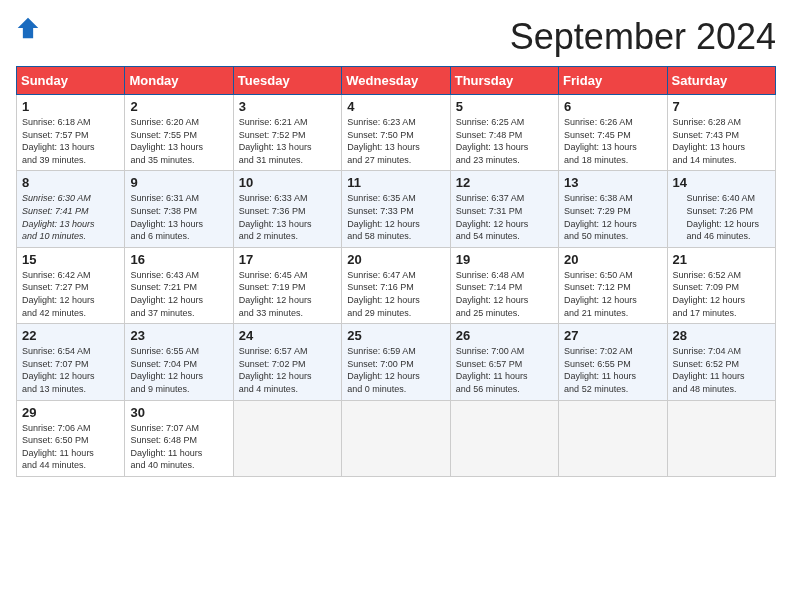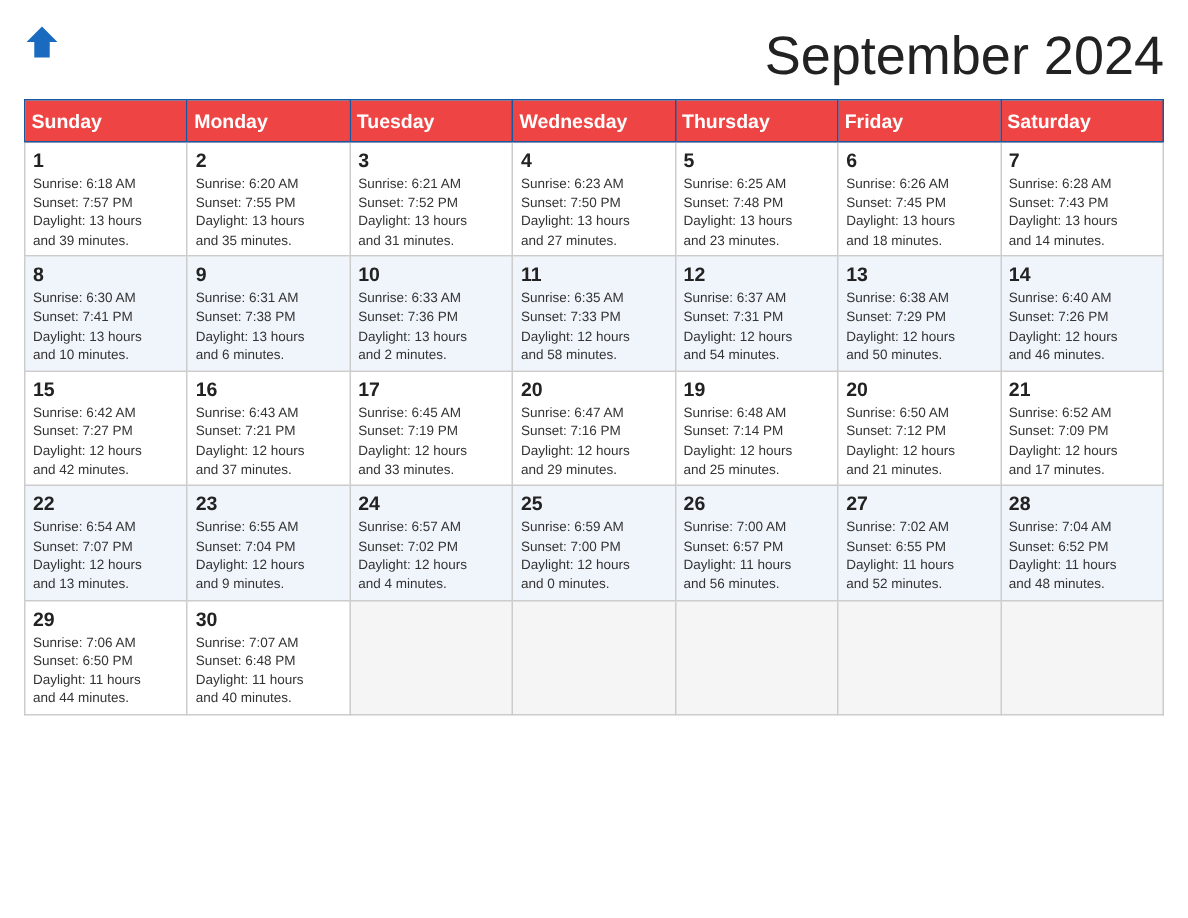--- a/index.html
+++ b/index.html
@@ -161,21 +161,21 @@
           <span class="day-num">7</span>
           <div class="cell-text" style="white-space: pre-line;">Sunrise: 6:28 AM
 Sunset: 7:43 PM
 Daylight: 13 hours
 and 14 minutes.</div>
         </td>
       </tr>
       <tr>
         <td>
           <span class="day-num">8</span>
-          <div class="cell-text" style="white-space: pre-line;">Sunrise: 6:30 AM
+          <div class="cell-text" style="white-space: pre-line; font-style: italic;">Sunrise: 6:30 AM
 Sunset: 7:41 PM
 Daylight: 13 hours
 and 10 minutes.</div>
         </td>
         <td>
           <span class="day-num">9</span>
           <div class="cell-text" style="white-space: pre-line;">Sunrise: 6:31 AM
 Sunset: 7:38 PM
 Daylight: 13 hours
 and 6 minutes.</div>
@@ -203,21 +203,21 @@
         </td>
         <td>
           <span class="day-num">13</span>
           <div class="cell-text" style="white-space: pre-line;">Sunrise: 6:38 AM
 Sunset: 7:29 PM
 Daylight: 12 hours
 and 50 minutes.</div>
         </td>
         <td>
           <span class="day-num">14</span>
-          <div class="cell-text" style="white-space: pre-line;">Sunrise: 6:40 AM
+          <div class="cell-text" style="white-space: pre-line; margin-left: 14px;">Sunrise: 6:40 AM
 Sunset: 7:26 PM
 Daylight: 12 hours
 and 46 minutes.</div>
         </td>
       </tr>
       <tr>
         <td>
           <span class="day-num">15</span>
           <div class="cell-text" style="white-space: pre-line;">Sunrise: 6:42 AM
 Sunset: 7:27 PM

